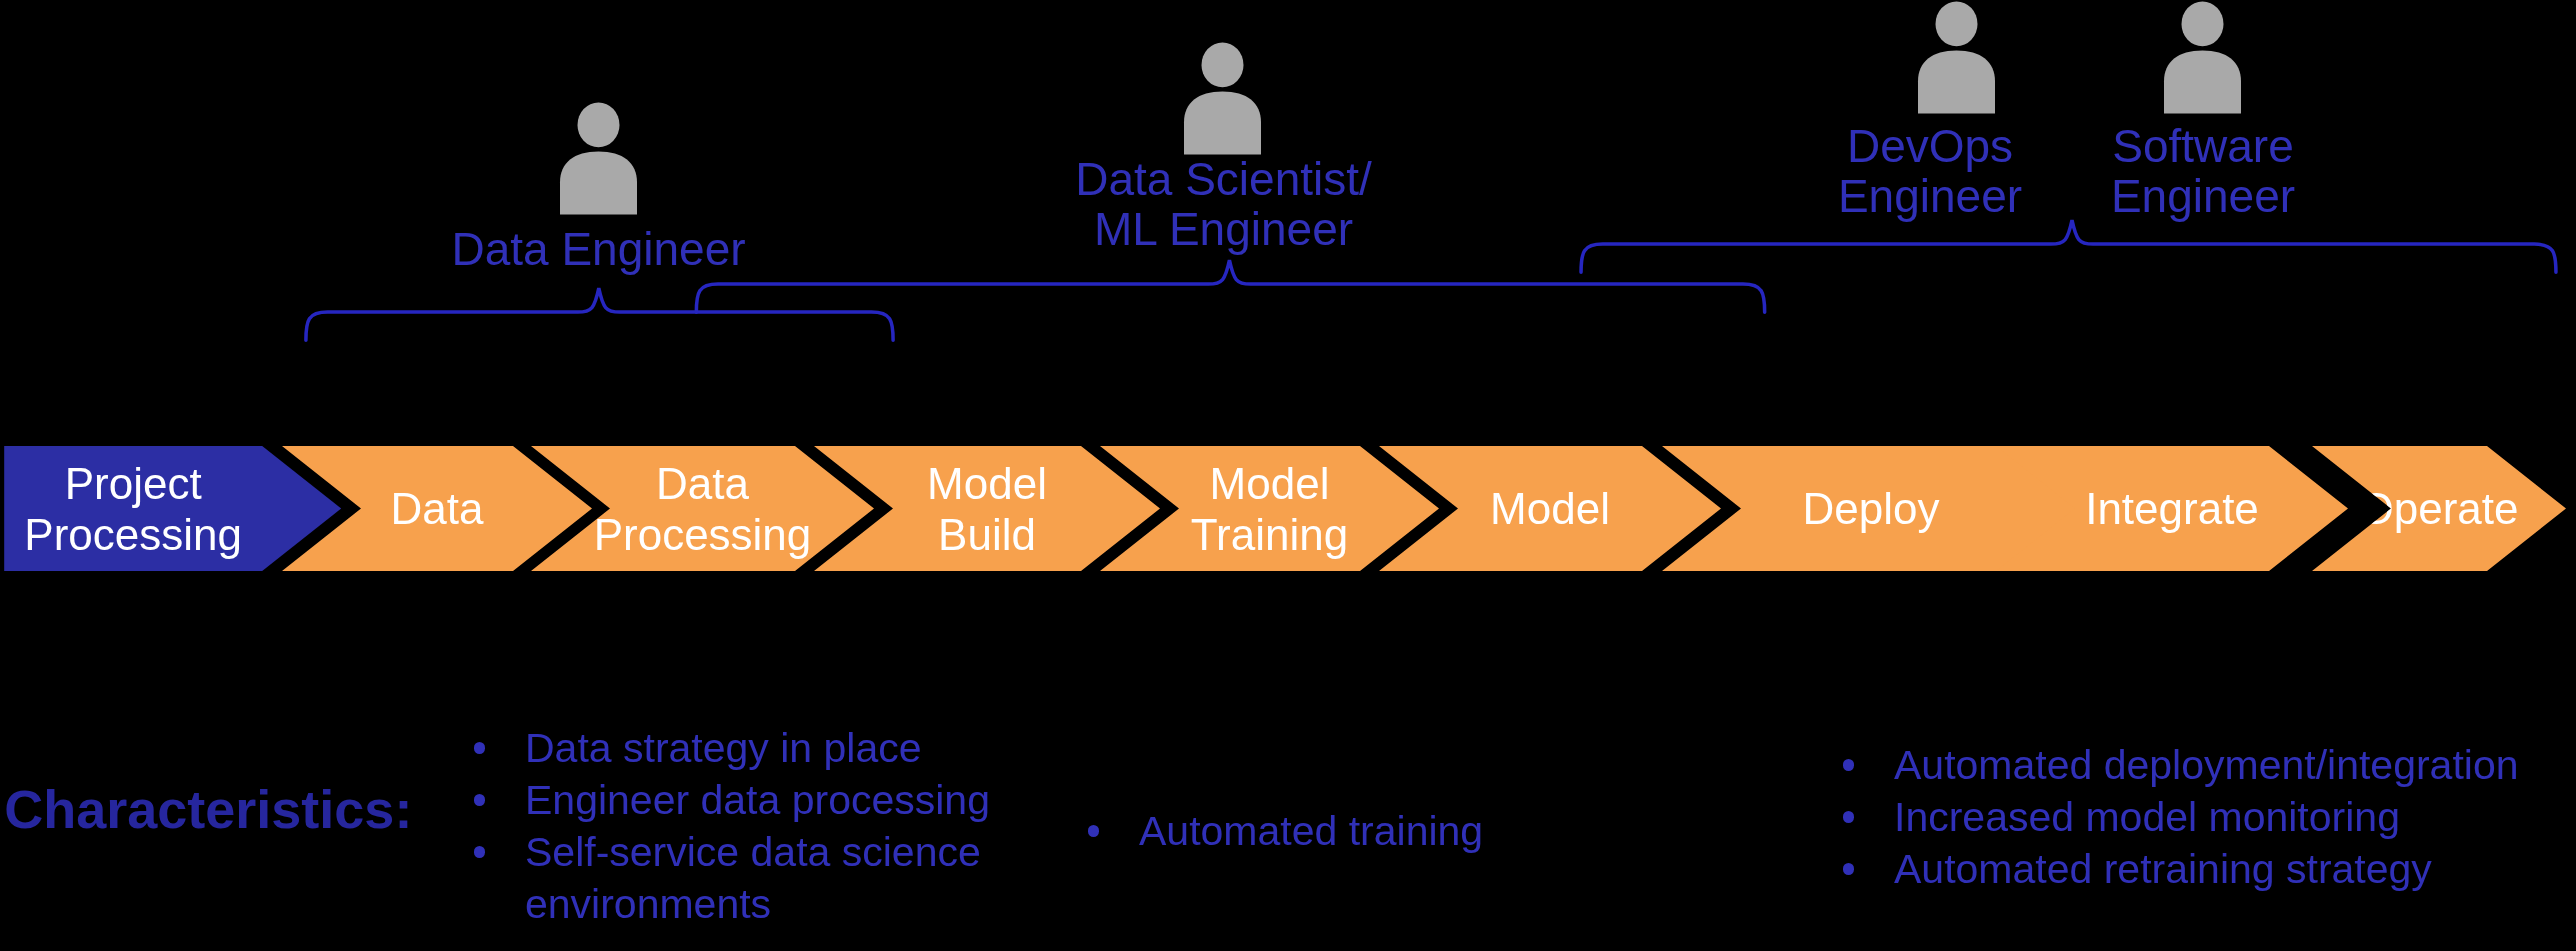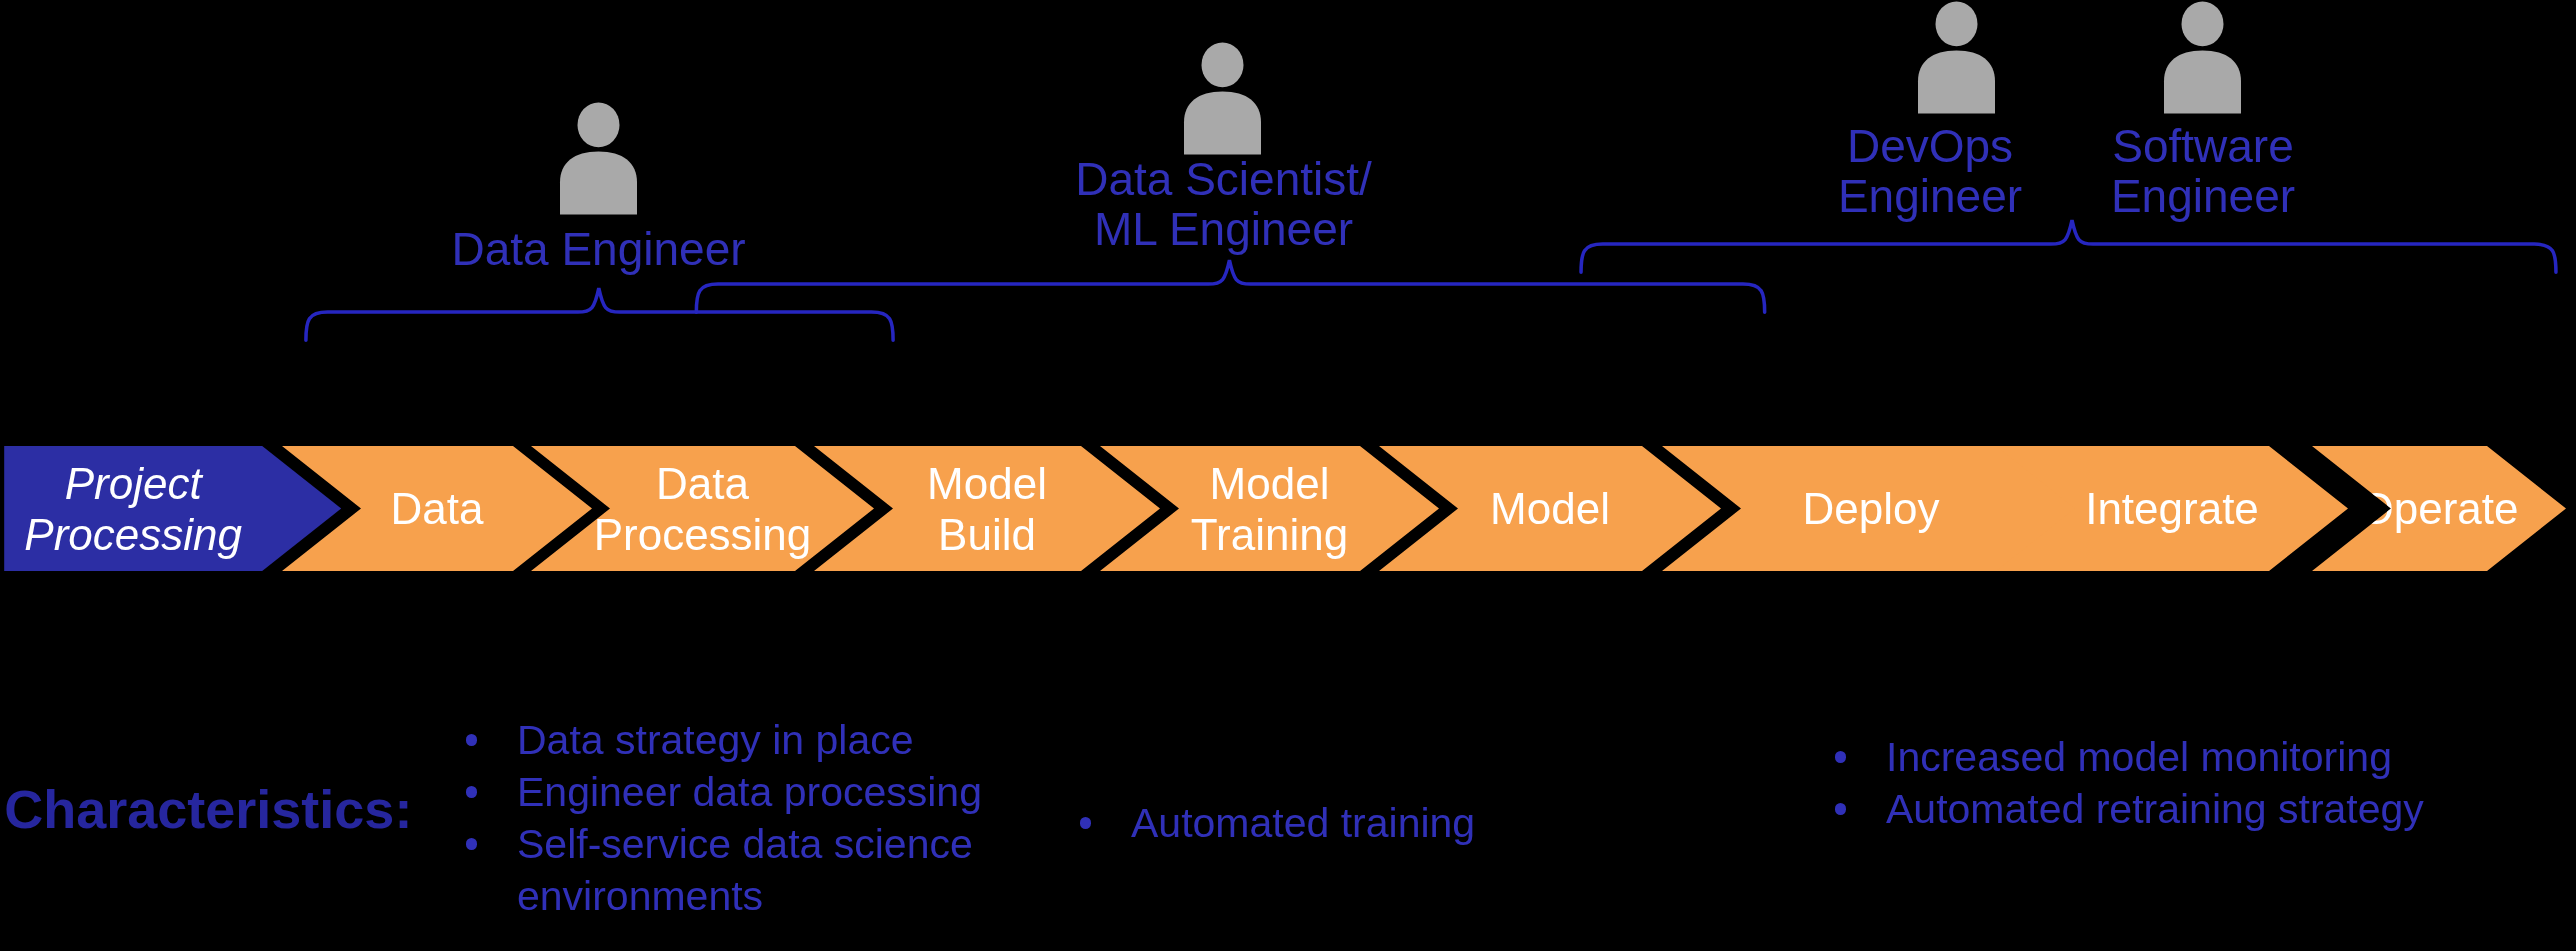--- a/index.html
+++ b/index.html
@@ -33,31 +33,31 @@
   
   .chev{
     position:absolute;top:446px;height:125px;
     background:var(--chevron-orange);
     display:flex;align-items:center;justify-content:center;
     clip-path:polygon(0 0, calc(100% - 79px) 0, 100% 50%, calc(100% - 79px) 100%, 0 100%, 79px 50%);
   }
   .chev.start{
     background:var(--chevron-blue);
     clip-path:polygon(0 0, calc(100% - 79px) 0, 100% 50%, calc(100% - 79px) 100%, 0 100%);
-    padding-right:79px;box-sizing:border-box;font-style:italic;
+    padding-right:79px;box-sizing:border-box;
   }
   .chev-label{color:var(--chevron-text);font-size:44px;line-height:51px;text-align:center;}
   .chev-label span{display:block;}
   
   .char-label{
     position:absolute;left:4.2px;top:778px;
     color:var(--label-navy);font-size:54px;font-weight:bold;
   }
   ul.chars{
-    position:absolute;margin:0;padding:0;list-style:none;
+    position:absolute;margin:8px;padding:0;list-style:none;
     color:var(--text-blue);font-size:41px;line-height:52px;
   }
   ul.chars li{position:relative;padding-left:67px;}
   ul.chars li::before{
     content:"";position:absolute;left:15.5px;top:20.4px;
     width:11.3px;height:11.3px;border-radius:50%;background:var(--text-blue);
   }
 </style>
 </head>
 <body>
@@ -169,16 +169,17 @@
   <li><span>Data strategy in place</span></li>
   <li><span>Engineer data processing</span></li>
   <li><span>Self-service data science environments</span></li>
 </ul>
 
 <ul class="chars" style="left:1064px;top:797px;width:563px;">
   <li><span>Automated training</span></li>
 </ul>
 
 <ul class="chars" style="left:1819px;top:731px;width:746px;">
+  <li><span>Automated deployment/integration</span></li>
   <li><span>Increased model monitoring</span></li>
   <li><span>Automated retraining strategy</span></li>
 </ul>
 
 
 </body></html>

